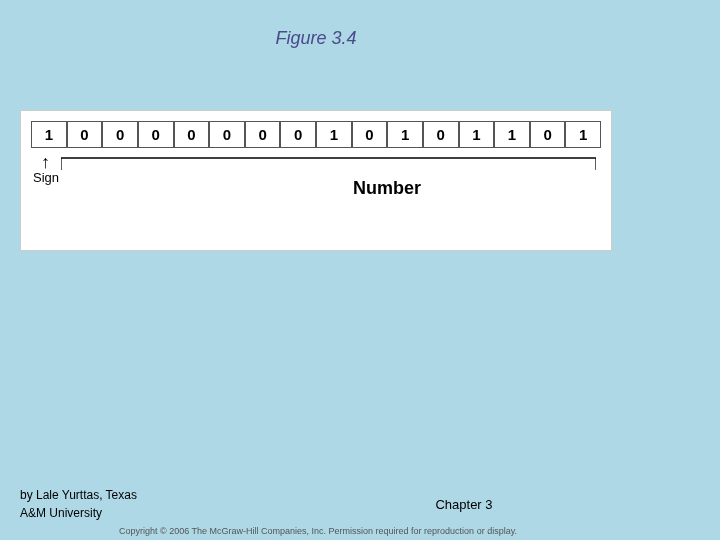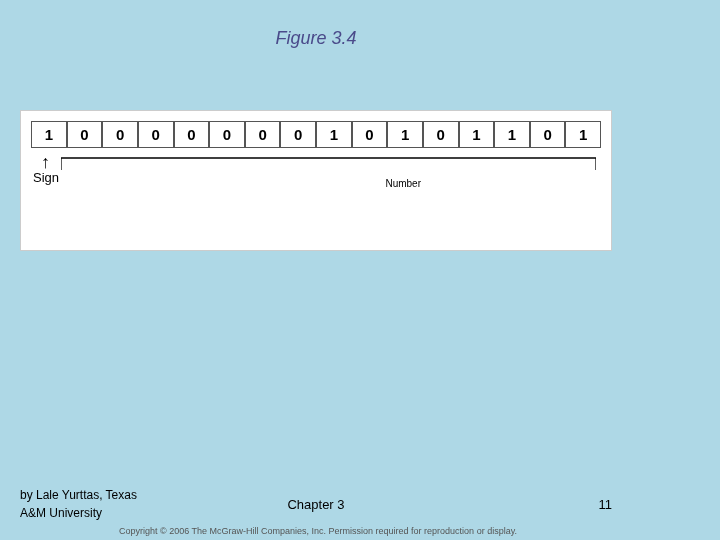--- a/index.html
+++ b/index.html
@@ -84,22 +84,22 @@
 
     .bracket-svg {
       width: 100%;
       height: 40px;
     }
 
     .number-label {
       position: absolute;
       right: 180px;
       top: 28px;
-      font-size: 10px;
-      font-weight: normal;
+      font-size: 18px;
+      font-weight: bold;
       color: #000;
     }
 
     .footer {
       position: absolute;
       bottom: 18px;
       left: 0;
       right: 0;
       display: flex;
       align-items: center;
@@ -176,18 +176,17 @@
   </div>
 
   <div class="footer">
     <div class="footer-left">
       <span>by Lale Yurttas, Texas</span><br>
       <span>A&amp;M University</span>
     </div>
     <div class="footer-center">
       <span>Chapter 3</span>
     </div>
-    <div class="footer-right">11</div>
   </div>
 
   <div class="copyright-bar">Copyright © 2006 The McGraw-Hill Companies, Inc. Permission required for reproduction or display.</div>
 
 </div>
 
 </body></html>

